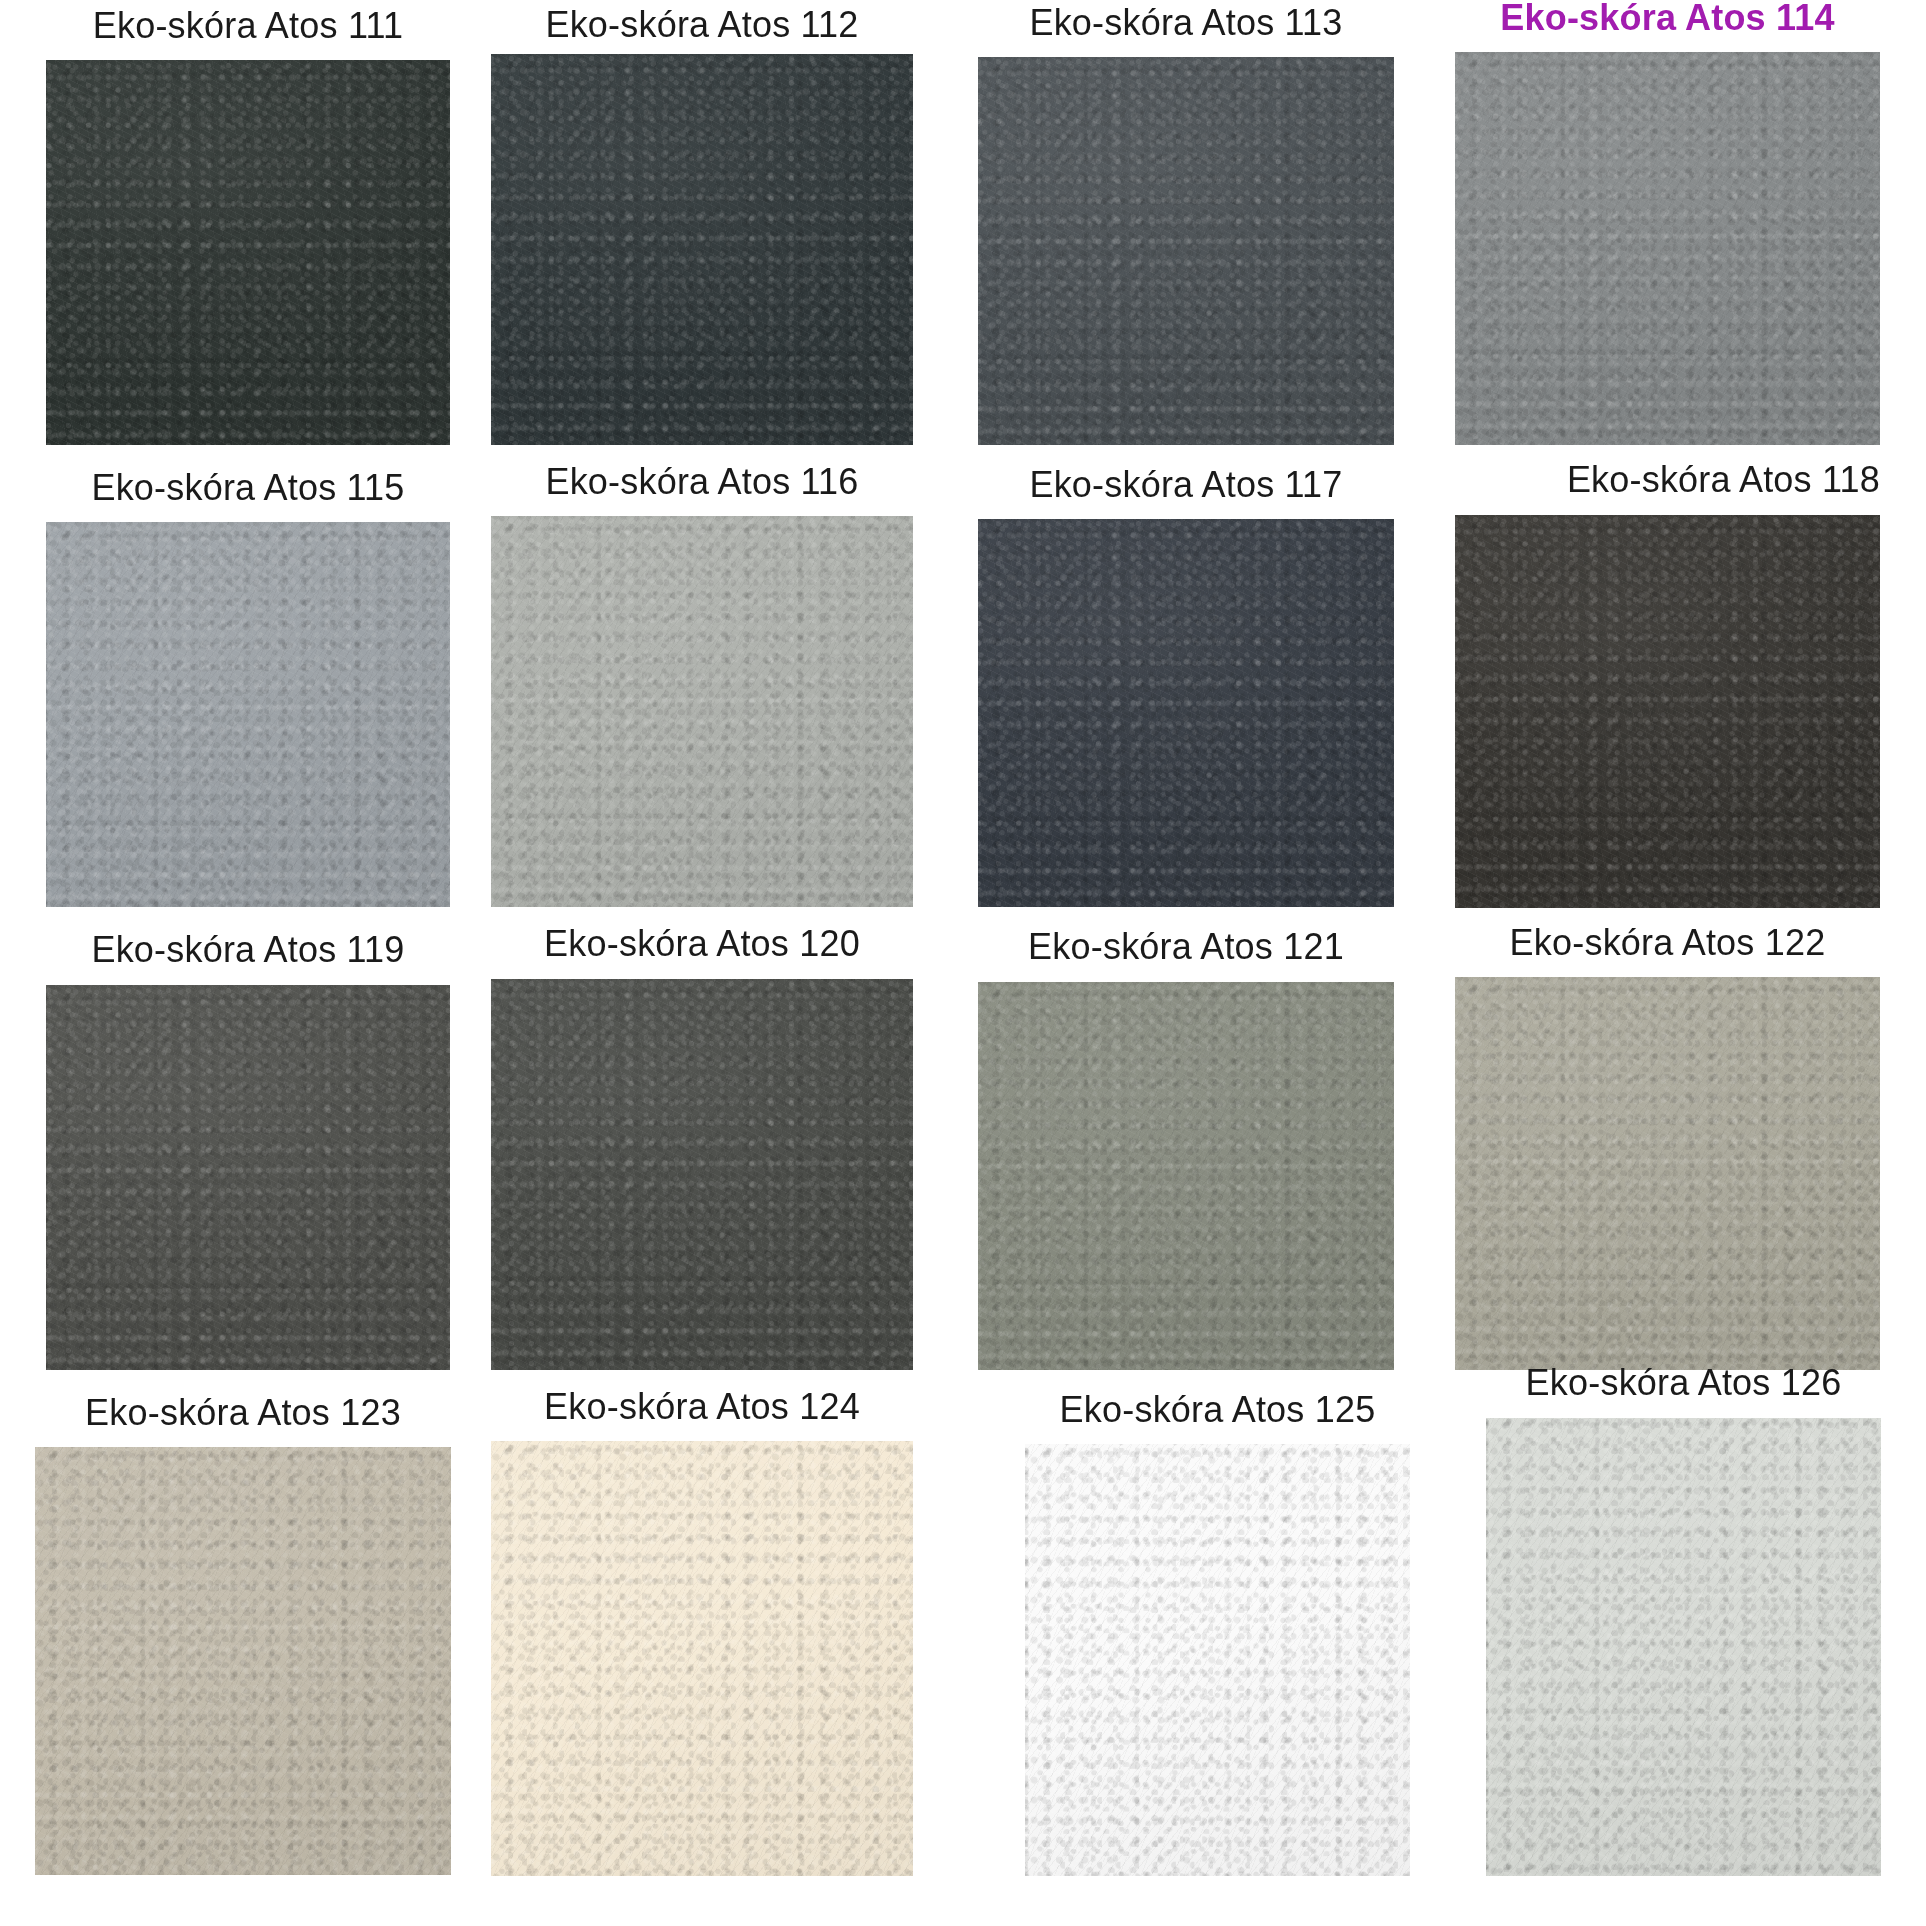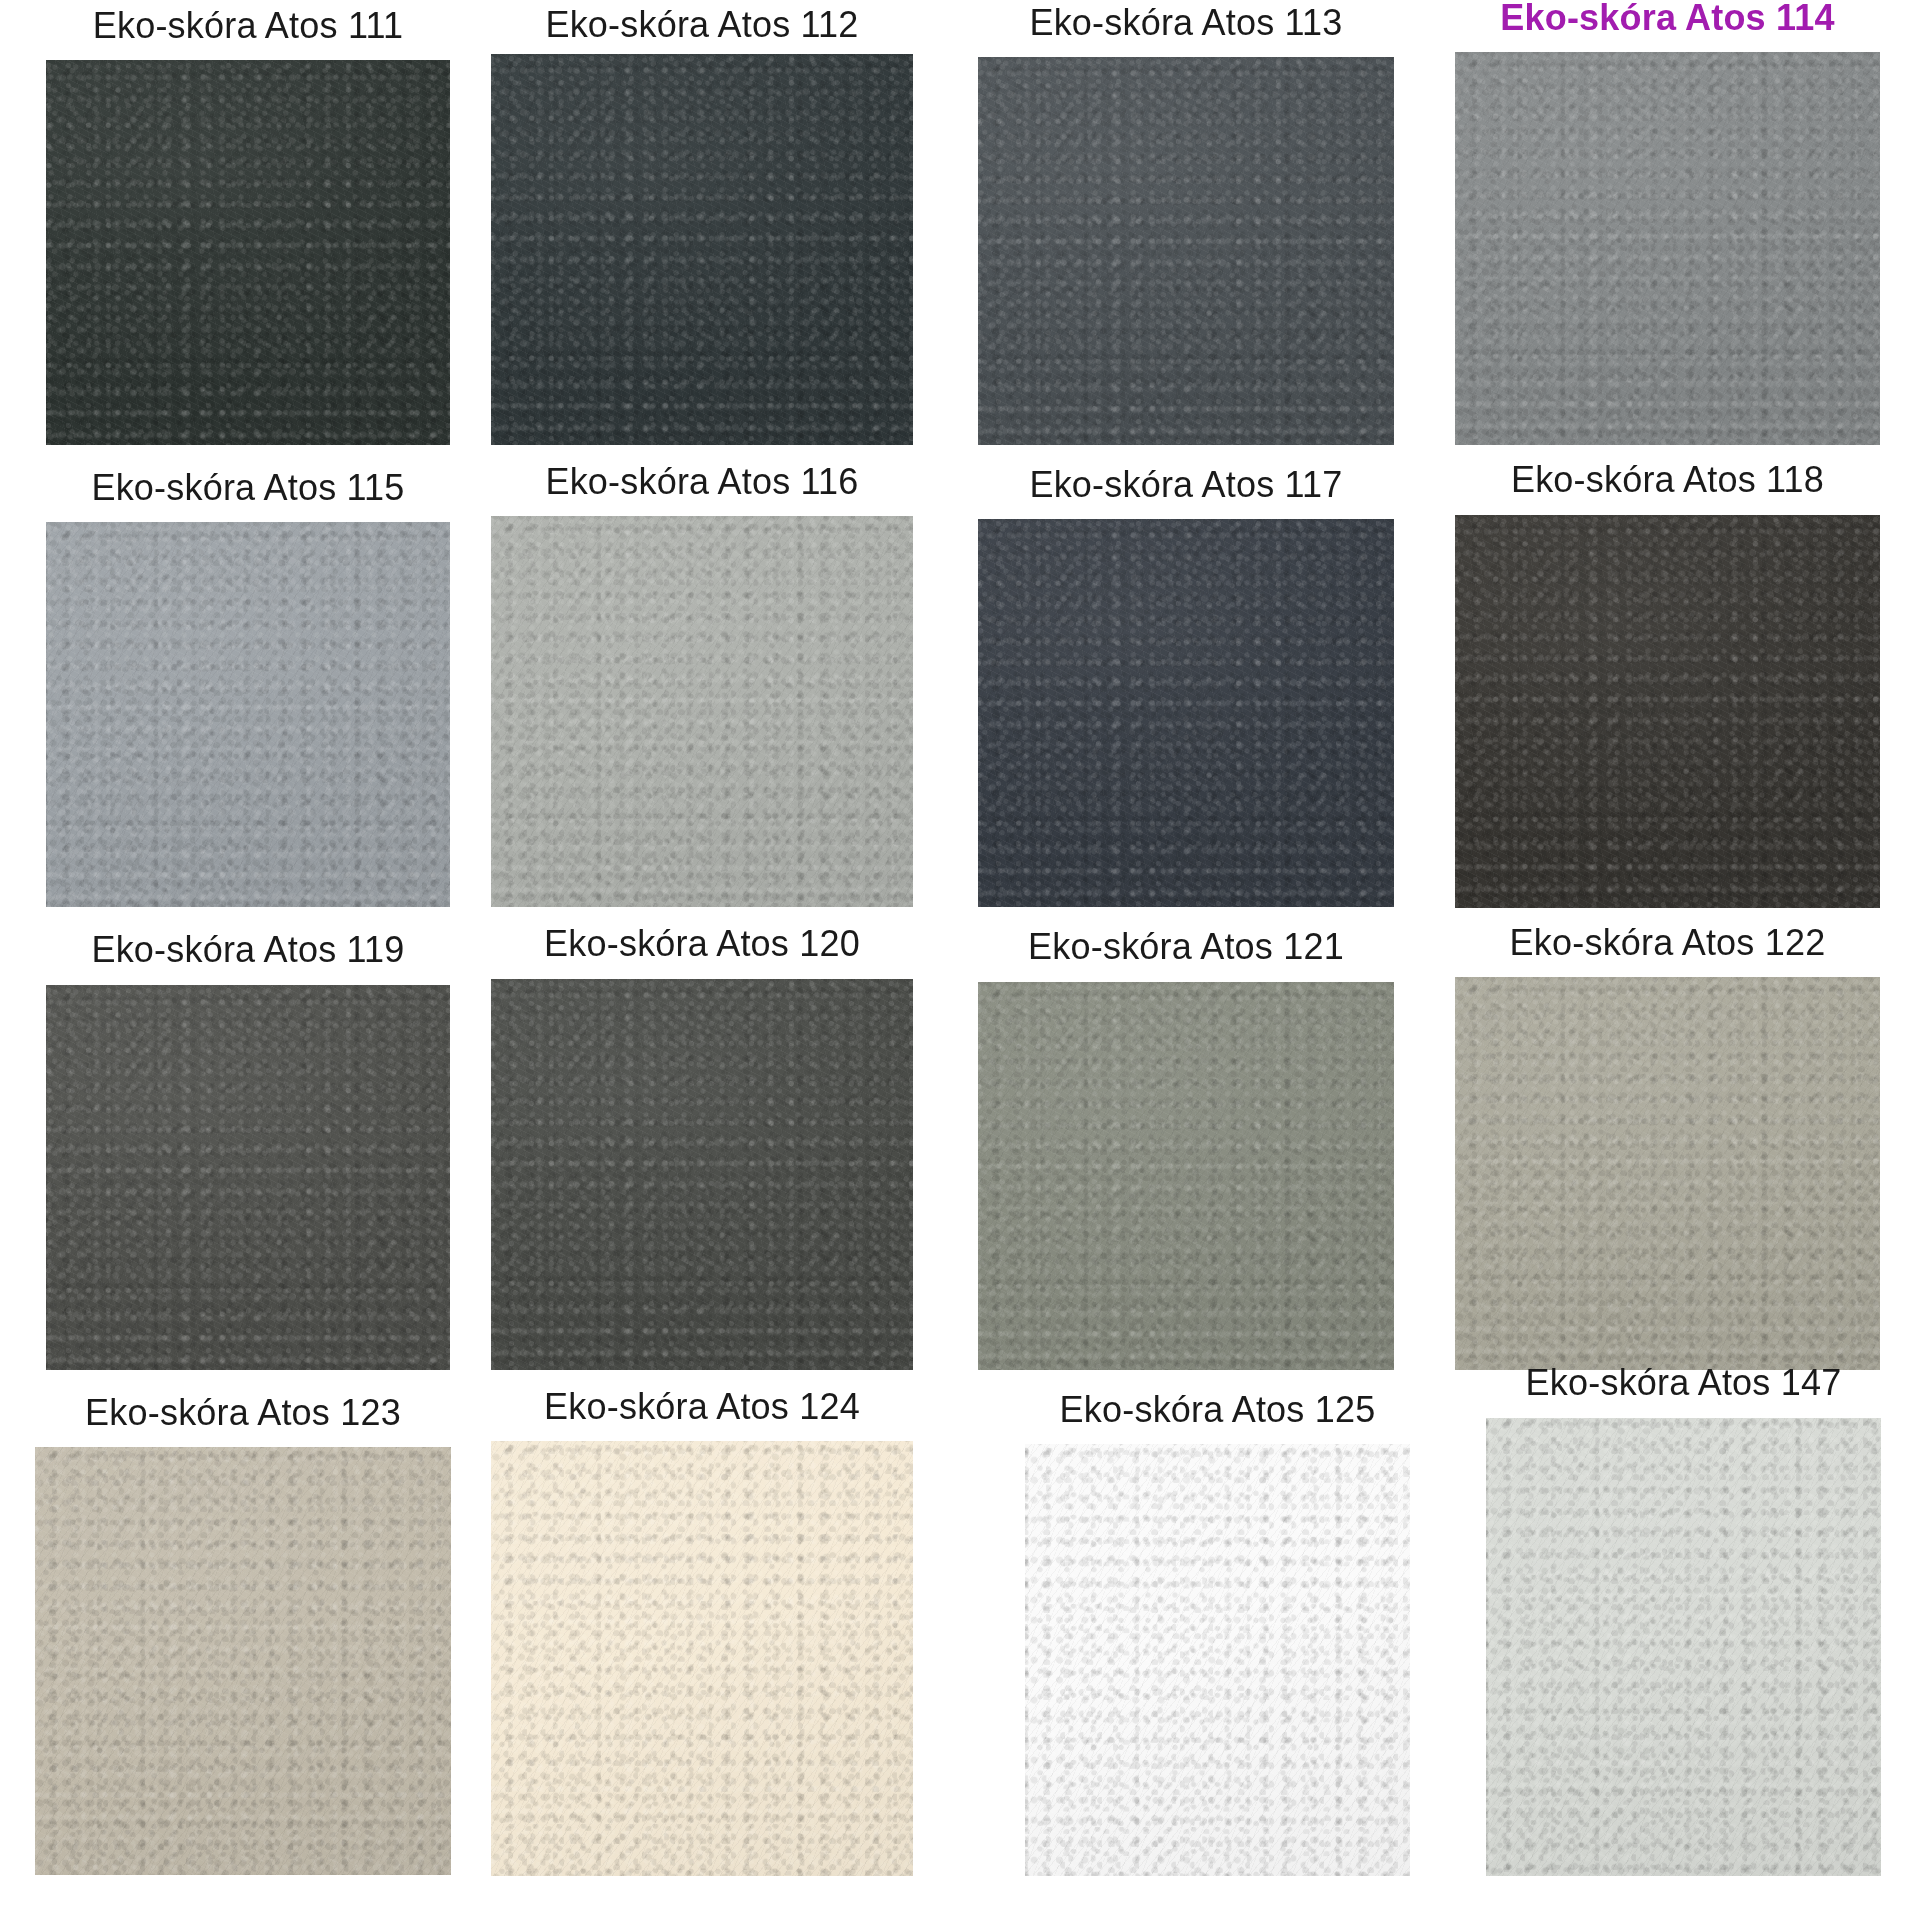--- a/index.html
+++ b/index.html
@@ -151,21 +151,21 @@
         </div>
       </div>
       <div class="cell" style="left: 0px; top: 0px; width: 1926px; height: 1926px; pointer-events: none;">
         <div class="cell-label" style="left: 978px; top: 467px; width: 416px; color: rgb(26, 26, 26);">Eko-skóra Atos 117</div>
         <div class="cell-swatch" style="left: 978px; top: 519px; width: 416px; height: 388px; background: rgb(54, 60, 68); pointer-events: auto;">
           <div class="grain"></div>
           <div class="sheen"></div>
         </div>
       </div>
       <div class="cell" style="left: 0px; top: 0px; width: 1926px; height: 1926px; pointer-events: none;">
-        <div class="cell-label" style="left: 1455px; top: 462px; width: 425px; color: rgb(26, 26, 26);">Eko-skóra Atos 118</div>
+        <div class="cell-label" style="left: 1455px; top: 462px; width: 425px; color: rgb(26, 26, 26); text-align: right;">Eko-skóra Atos 118</div>
         <div class="cell-swatch" style="left: 1455px; top: 515px; width: 425px; height: 393px; background: rgb(55, 53, 49); pointer-events: auto;">
           <div class="grain"></div>
           <div class="sheen"></div>
         </div>
       </div>
       <div class="cell" style="left: 0px; top: 0px; width: 1926px; height: 1926px; pointer-events: none;">
         <div class="cell-label" style="left: 46px; top: 932px; width: 404px; color: rgb(26, 26, 26);">Eko-skóra Atos 119</div>
         <div class="cell-swatch" style="left: 46px; top: 985px; width: 404px; height: 385px; background: rgb(78, 79, 75); pointer-events: auto;">
           <div class="grain"></div>
           <div class="sheen"></div>
@@ -207,21 +207,21 @@
         </div>
       </div>
       <div class="cell" style="left: 16px; top: 0px; width: 1926px; height: 1926px; pointer-events: none;">
         <div class="cell-label" style="left: 1009px; top: 1392px; width: 385px; color: rgb(26, 26, 26);">Eko-skóra Atos 125</div>
         <div class="cell-swatch" style="left: 1009px; top: 1444px; width: 385px; height: 432px; background: rgb(250, 250, 250); pointer-events: auto;">
           <div class="grain"></div>
           <div class="sheen"></div>
         </div>
       </div>
       <div class="cell" style="left: 0px; top: 0px; width: 1926px; height: 1926px; pointer-events: none;">
-        <div class="cell-label" style="left: 1486px; top: 1365px; width: 395px; color: rgb(26, 26, 26);">Eko-skóra Atos 147</div>
+        <div class="cell-label" style="left: 1486px; top: 1365px; width: 395px; color: rgb(26, 26, 26);">Eko-skóra Atos 126</div>
         <div class="cell-swatch" style="left: 1486px; top: 1418px; width: 395px; height: 458px; background: rgb(215, 218, 213); pointer-events: auto;">
           <div class="grain"></div>
           <div class="sheen"></div>
         </div>
       </div>
     </div>
 </div>
 
 
 </body></html>

